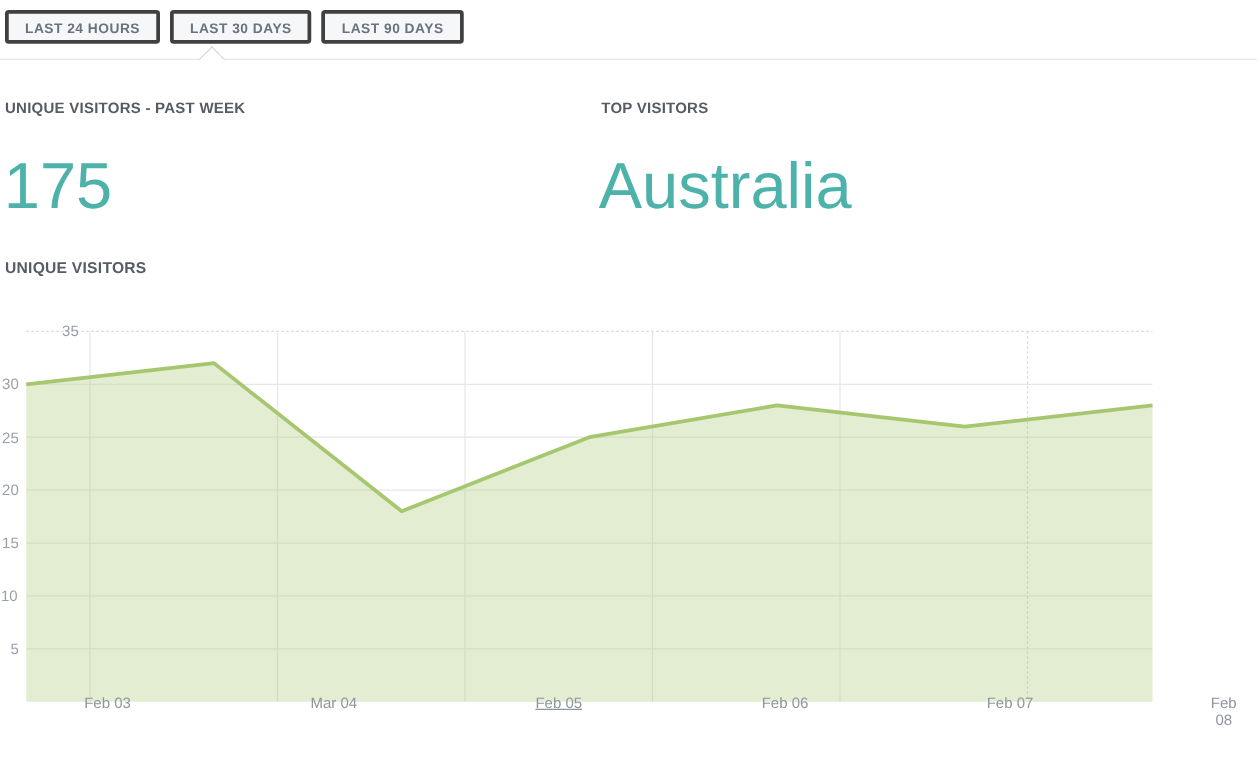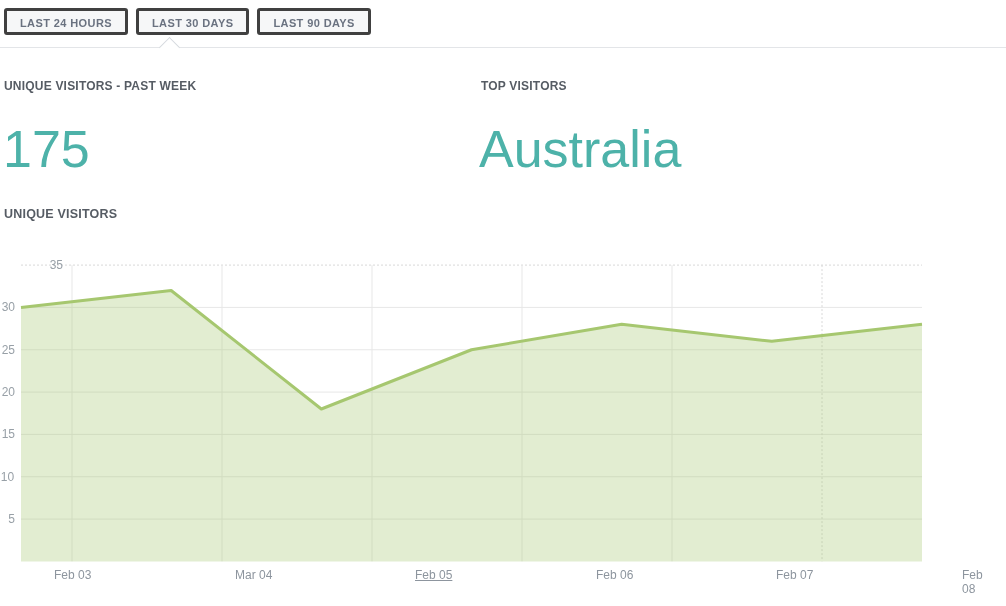--- a/index.html
+++ b/index.html
@@ -91,21 +91,22 @@
   .ytick {
     position: absolute;
     left: 0;
     width: 15px;
     text-align: right;
     font-size: 12px;
     color: #98a0a7;
   }
   .xtick {
     position: absolute;
-    top: 339px;
+    top: 326px;
+    text-align: center;
     font-size: 12px;
     color: #8d959e;
     line-height: 1.15;
   }
 </style>
 </head>
 <body>
 
 <div id="app">
 

